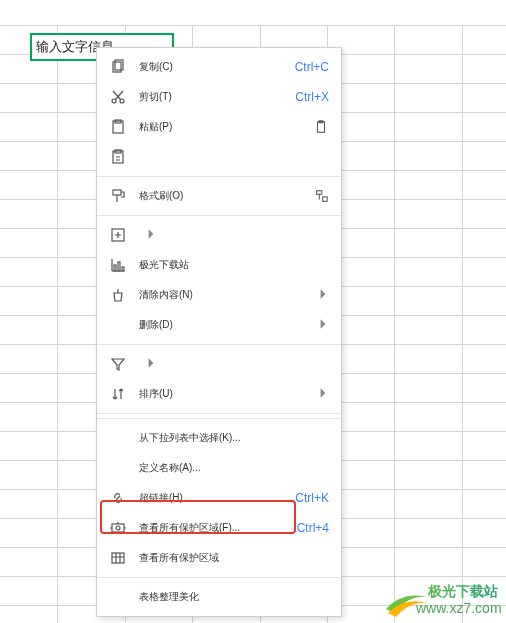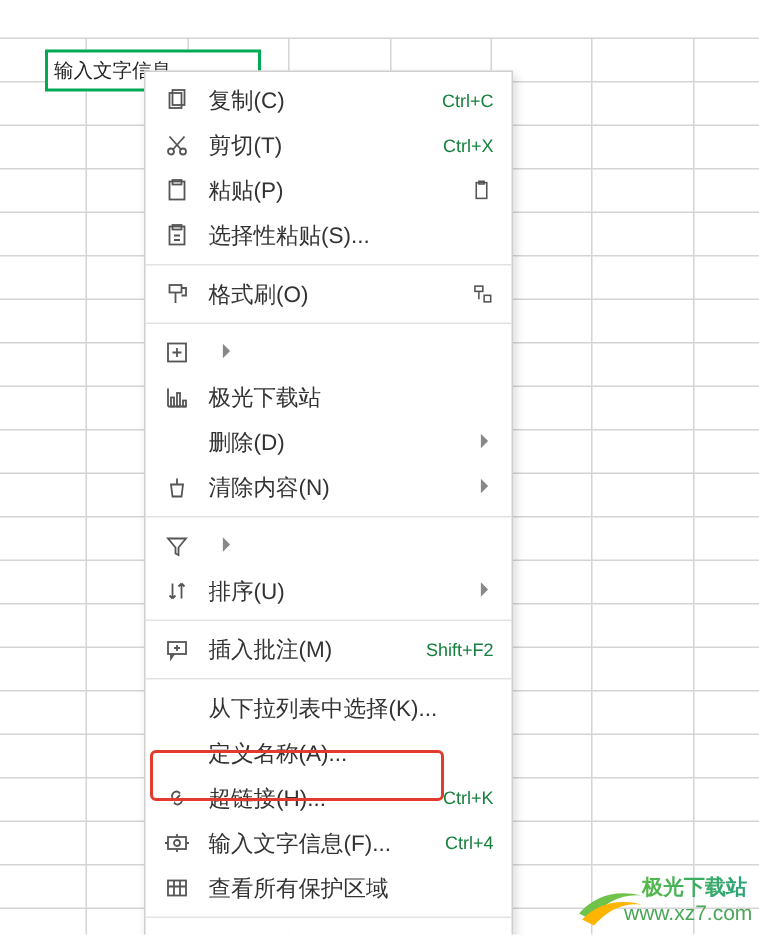--- a/index.html
+++ b/index.html
@@ -64,23 +64,23 @@
     width: 18px;
     height: 18px;
     display: flex;
     align-items: center;
     justify-content: center;
     margin-right: 12px;
     color: #555;
   }
   .item .icon svg { width: 16px; height: 16px; }
   .item .icon.blank { width: 18px; margin-right: 12px; }
-  .item .lab { flex: 1; font-size: 15px; }
+  .item .lab { flex: 1; font-size: 10px; }
   .item .shortcut {
-    color: #15803d;
+    color: #3b82f6;
     font-size: 12px;
     margin-left: 8px;
   }
   .item .righticon {
     width: 16px; height: 16px;
     display:flex;align-items:center;justify-content:center;
     color:#555;
   }
   .item .righticon svg { width:14px; height:14px; }
   .item .chev {
@@ -394,21 +394,20 @@
   </div>
 
   <div class="item">
     <span class="icon">
       <svg viewBox="0 0 16 16" fill="none" stroke="currentColor" stroke-width="1.2">
           <rect x="3" y="2" width="10" height="12"></rect>
           <rect x="5" y="1" width="6" height="3"></rect>
           <path d="M6 8h4M6 11h4"></path>
         </svg>
     </span>
-    <span class="lab">选择性粘贴(S)...</span>
   </div>
 
   <div class="sep"></div>
 
   <div class="item">
     <span class="icon">
       <svg viewBox="0 0 16 16" fill="none" stroke="currentColor" stroke-width="1.2">
           <rect x="3" y="2" width="8" height="5"></rect>
           <path d="M7 7v7"></path>
           <path d="M11 4h3v5h-3"></path>
@@ -443,46 +442,46 @@
   <div class="item">
     <span class="icon">
       <svg viewBox="0 0 16 16" fill="none" stroke="currentColor" stroke-width="1.2">
           <path d="M2 14V2M2 14h12"></path>
           <rect x="4" y="8" width="2" height="6"></rect>
           <rect x="8" y="5" width="2" height="9"></rect>
           <rect x="12" y="10" width="2" height="4"></rect>
         </svg>
     </span>
     <span class="lab">极光下载站</span>
+  </div>
+
+  <div class="item">
+    <span class="icon">
+      <svg viewBox="0 0 16 16" fill="none" stroke="currentColor" stroke-width="1.2">
+          <path d="M8 2v4M4 6h8l-1 8H5z"></path>
+        </svg>
+    </span>
+    <span class="lab">清除内容(N)</span>
+    <span class="chev">
+      <svg viewBox="0 0 10 10" fill="currentColor">
+          <path d="M3 1l4 4-4 4z"></path>
+        </svg>
+    </span>
   </div>
 
   <div class="item">
     <span class="icon blank"></span>
     <span class="lab">删除(D)</span>
     <span class="chev">
       <svg viewBox="0 0 10 10" fill="currentColor">
           <path d="M3 1l4 4-4 4z"></path>
         </svg>
     </span>
   </div>
 
-  <div class="item">
-    <span class="icon">
-      <svg viewBox="0 0 16 16" fill="none" stroke="currentColor" stroke-width="1.2">
-          <path d="M8 2v4M4 6h8l-1 8H5z"></path>
-        </svg>
-    </span>
-    <span class="lab">清除内容(N)</span>
-    <span class="chev">
-      <svg viewBox="0 0 10 10" fill="currentColor">
-          <path d="M3 1l4 4-4 4z"></path>
-        </svg>
-    </span>
-  </div>
-
   <div class="sep"></div>
 
   <div class="item">
     <span class="icon">
       <svg viewBox="0 0 16 16" fill="none" stroke="currentColor" stroke-width="1.2">
           <path d="M2 3h12l-5 6v5l-2-1V9z"></path>
         </svg>
     </span>
     <span class="chev">
       <svg viewBox="0 0 10 10" fill="currentColor">
@@ -500,31 +499,20 @@
     <span class="lab">排序(U)</span>
     <span class="chev">
       <svg viewBox="0 0 10 10" fill="currentColor">
           <path d="M3 1l4 4-4 4z"></path>
         </svg>
     </span>
   </div>
 
   <div class="sep"></div>
 
-  <div class="item">
-    <span class="icon">
-      <svg viewBox="0 0 16 16" fill="none" stroke="currentColor" stroke-width="1.2">
-          <rect x="2" y="3" width="12" height="8"></rect>
-          <path d="M6 11l-2 3v-3"></path>
-          <path d="M8 5v4M6 7h4"></path>
-        </svg>
-    </span>
-    <span class="lab">插入批注(M)</span>
-    <span class="shortcut">Shift+F2</span>
-  </div>
 
   <div class="sep"></div>
 
   <div class="item">
     <span class="icon blank"></span>
     <span class="lab">从下拉列表中选择(K)...</span>
   </div>
 
   <div class="item">
     <span class="icon blank"></span>
@@ -542,21 +530,21 @@
   </div>
 
   <div class="item">
     <span class="icon">
       <svg viewBox="0 0 16 16" fill="none" stroke="currentColor" stroke-width="1.2">
           <rect x="2" y="4" width="12" height="8"></rect>
           <circle cx="8" cy="8" r="2"></circle>
           <path d="M8 2v2M8 12v2M2 8H0M16 8h-2"></path>
         </svg>
     </span>
-    <span class="lab">输入文字信息(F)...</span>
+    <span class="lab">查看所有保护区域(F)...</span>
     <span class="shortcut">Ctrl+4</span>
   </div>
 
   <div class="item">
     <span class="icon">
       <svg viewBox="0 0 16 16" fill="none" stroke="currentColor" stroke-width="1.2">
           <rect x="2" y="3" width="12" height="10"></rect>
           <path d="M2 7h12M6 3v10M10 3v10"></path>
         </svg>
     </span>

